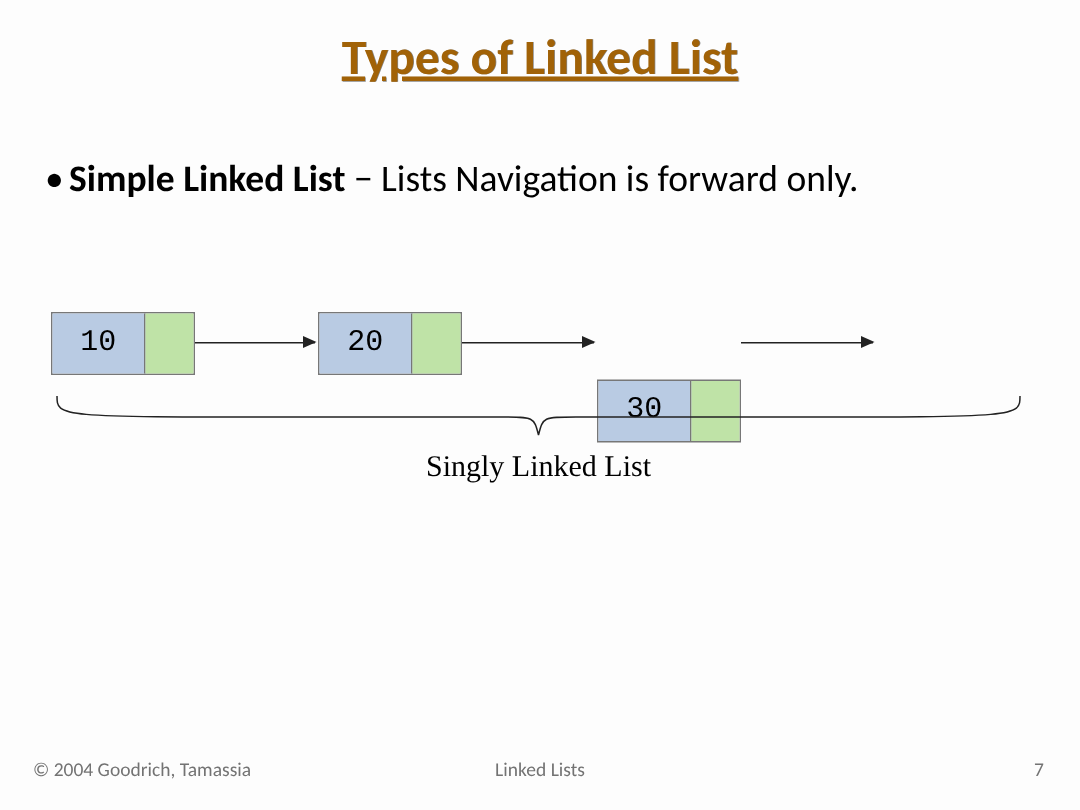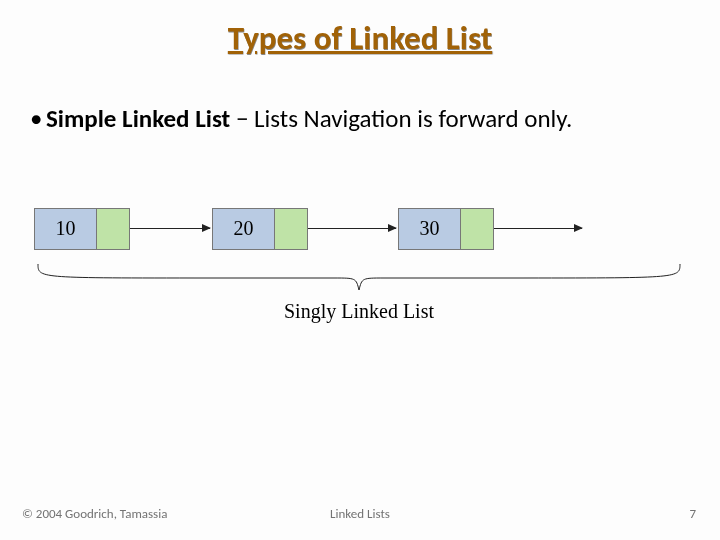--- a/index.html
+++ b/index.html
@@ -49,21 +49,21 @@
     border: 1px solid #777;
     display: flex;
   }
   .data-cell {
     width: 62px;
     background: #b9cbe3;
     border-right: 1px solid #777;
     display: flex;
     align-items: center;
     justify-content: center;
-    font-family: Liberation Serif, serif;
+    font-family: Liberation Mono, monospace;
     font-size: 20px;
   }
   .ptr-cell {
     width: 32px;
     background: #bfe3a7;
     position: relative;
   }
   .ptr-cell.null::before,
   .ptr-cell.null::after {
     content: "";
@@ -140,21 +140,21 @@
     <div class="ptr-cell"></div>
   </div>
   <div class="arrow" style="left:96px; width:80px;"></div>
 
   <div class="node" style="left:178px;justify-content:center;">
     <div class="data-cell">20</div>
     <div class="ptr-cell"></div>
   </div>
   <div class="arrow" style="left:274px; width:88px;"></div>
 
-  <div class="node" style="left:364px;">
+  <div class="node" style="left:364px;margin-top:45px;">
     <div class="data-cell">30</div>
     <div class="ptr-cell"></div>
   </div>
   <div class="arrow" style="left:460px; width:88px;"></div>
 
 
   <svg class="brace-svg" viewBox="0 0 650 40" preserveAspectRatio="none">
     <path d="M 4 4
              C 4 18, 4 18, 160 18
              L 300 18

